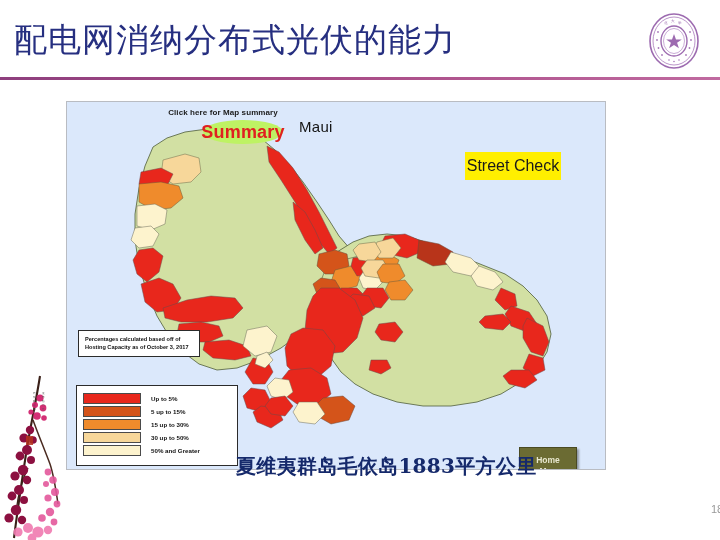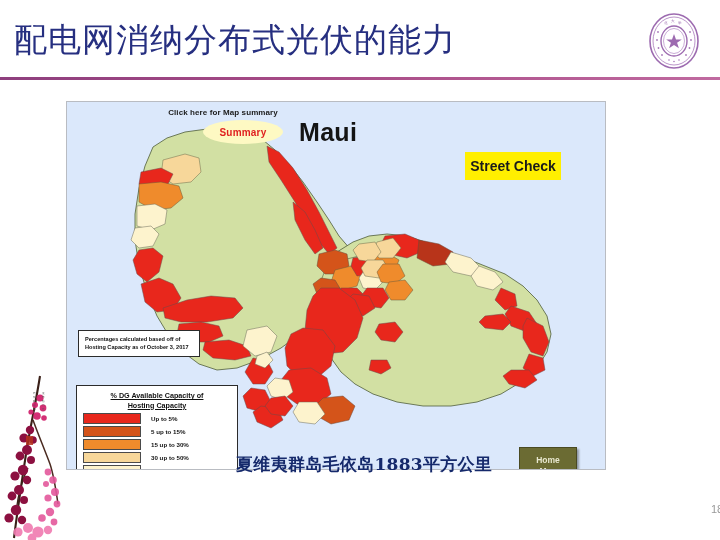--- a/index.html
+++ b/index.html
@@ -74,53 +74,53 @@
   }
   #hint-map-summary { left: 76px; top: 6px; width: 160px; }
   #hint-street-check { left: 385px; top: 26px; width: 120px; }
 
   #summary-button {
     position: absolute;
     left: 136px;
     top: 18px;
     width: 80px;
     height: 24px;
-    background: #fef9c3;
+    background: #bef264;
     border-radius: 50%;
     color: #e02020;
-    font-size: 10px;
+    font-size: 18px;
     font-weight: bold;
     display: flex;
     align-items: center;
     justify-content: center;
     letter-spacing: 0.2px;
   }
 
   #map-heading {
     position: absolute;
     left: 232px;
     top: 16px;
-    font-size: 25px;
-    font-weight: bold;
+    font-size: 15px;
+    font-weight: normal;
     color: #141414;
     letter-spacing: 0.3px;
   }
 
   #street-check-button {
     position: absolute;
     left: 398px;
     top: 50px;
     width: 96px;
     height: 28px;
     background: #ffef00;
     display: flex;
     align-items: center;
     justify-content: center;
-    font-size: 14px;
-    font-weight: bold;
+    font-size: 16px;
+    font-weight: normal;
     color: #1a1a1a;
   }
 
   
   #note-box {
     position: absolute;
     left: 11px;
     top: 228px;
     width: 122px;
     background: #ffffff;
@@ -192,21 +192,21 @@
     justify-content: center;
     line-height: 11px;
   }
 
   
   #map-caption {
     position: absolute;
     left: 236px;
     top: 453px;
     font-family: "DejaVu Serif", serif;
-    font-size: 17px;
+    font-size: 20px;
     font-weight: bold;
     color: #15296b;
     white-space: nowrap;
     letter-spacing: 0.3px;
   }
 
   
   #blossom-decor {
     position: absolute;
     left: 0px;
@@ -351,24 +351,20 @@
 
   <div class="map-hint" id="hint-map-summary">Click here for Map summary</div>
   <div id="summary-button">Summary</div>
   <div id="map-heading">Maui</div>
 
   <div id="street-check-button">Street Check</div>
 
   <div id="note-box">Percentages calculated based off of Hosting Capacity as of October 3, 2017</div>
 
   <div id="legend-box">
-    <div id="legend-title">
-      <span>% DG Available Capacity of</span><br>
-      <span>Hosting Capacity</span>
-    </div>
     <div class="legend-row">
       <span class="legend-swatch" style="background: rgb(232, 39, 28);"></span>
       <span class="legend-label">Up to 5%</span>
     </div>
     <div class="legend-row">
       <span class="legend-swatch" style="background: rgb(212, 84, 26);"></span>
       <span class="legend-label">5 up to 15%</span>
     </div>
     <div class="legend-row">
       <span class="legend-swatch" style="background: rgb(239, 139, 44);"></span>

